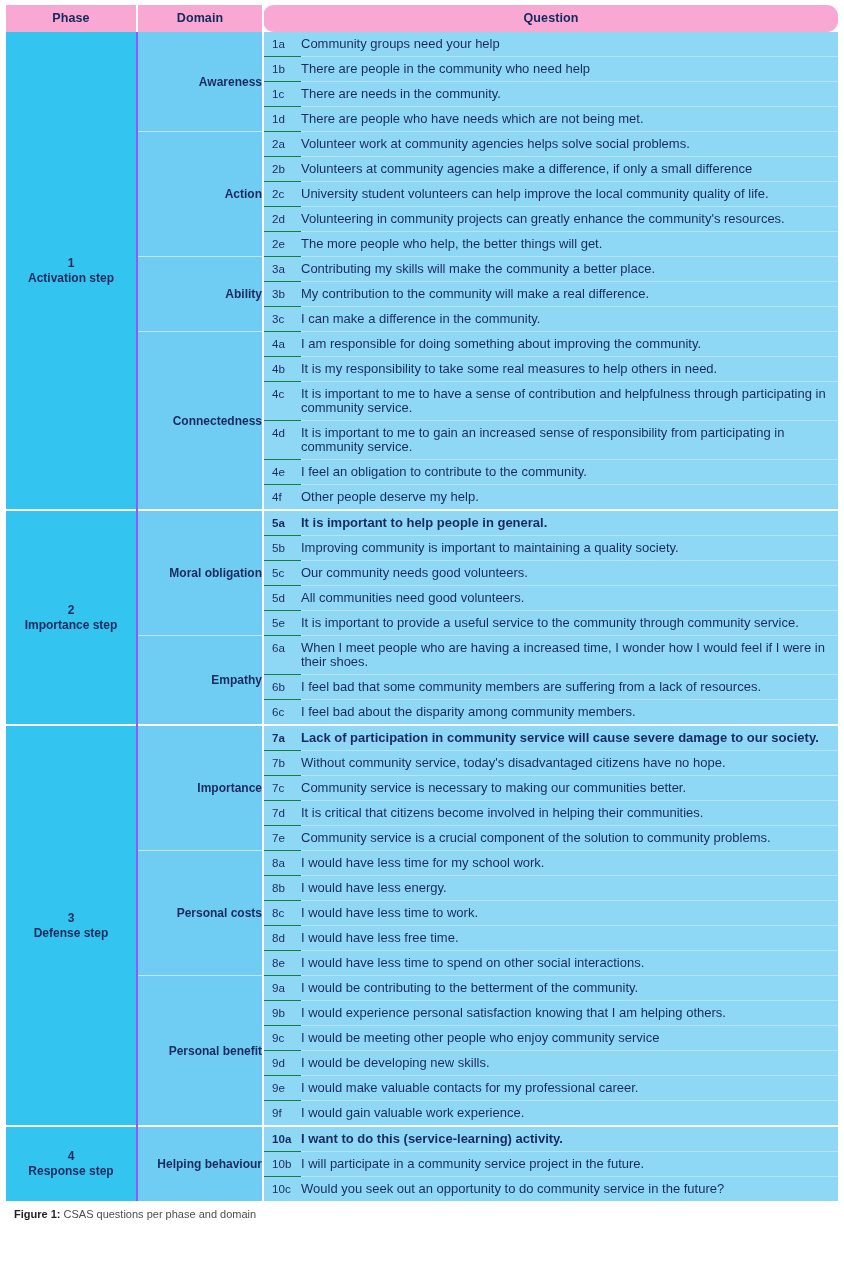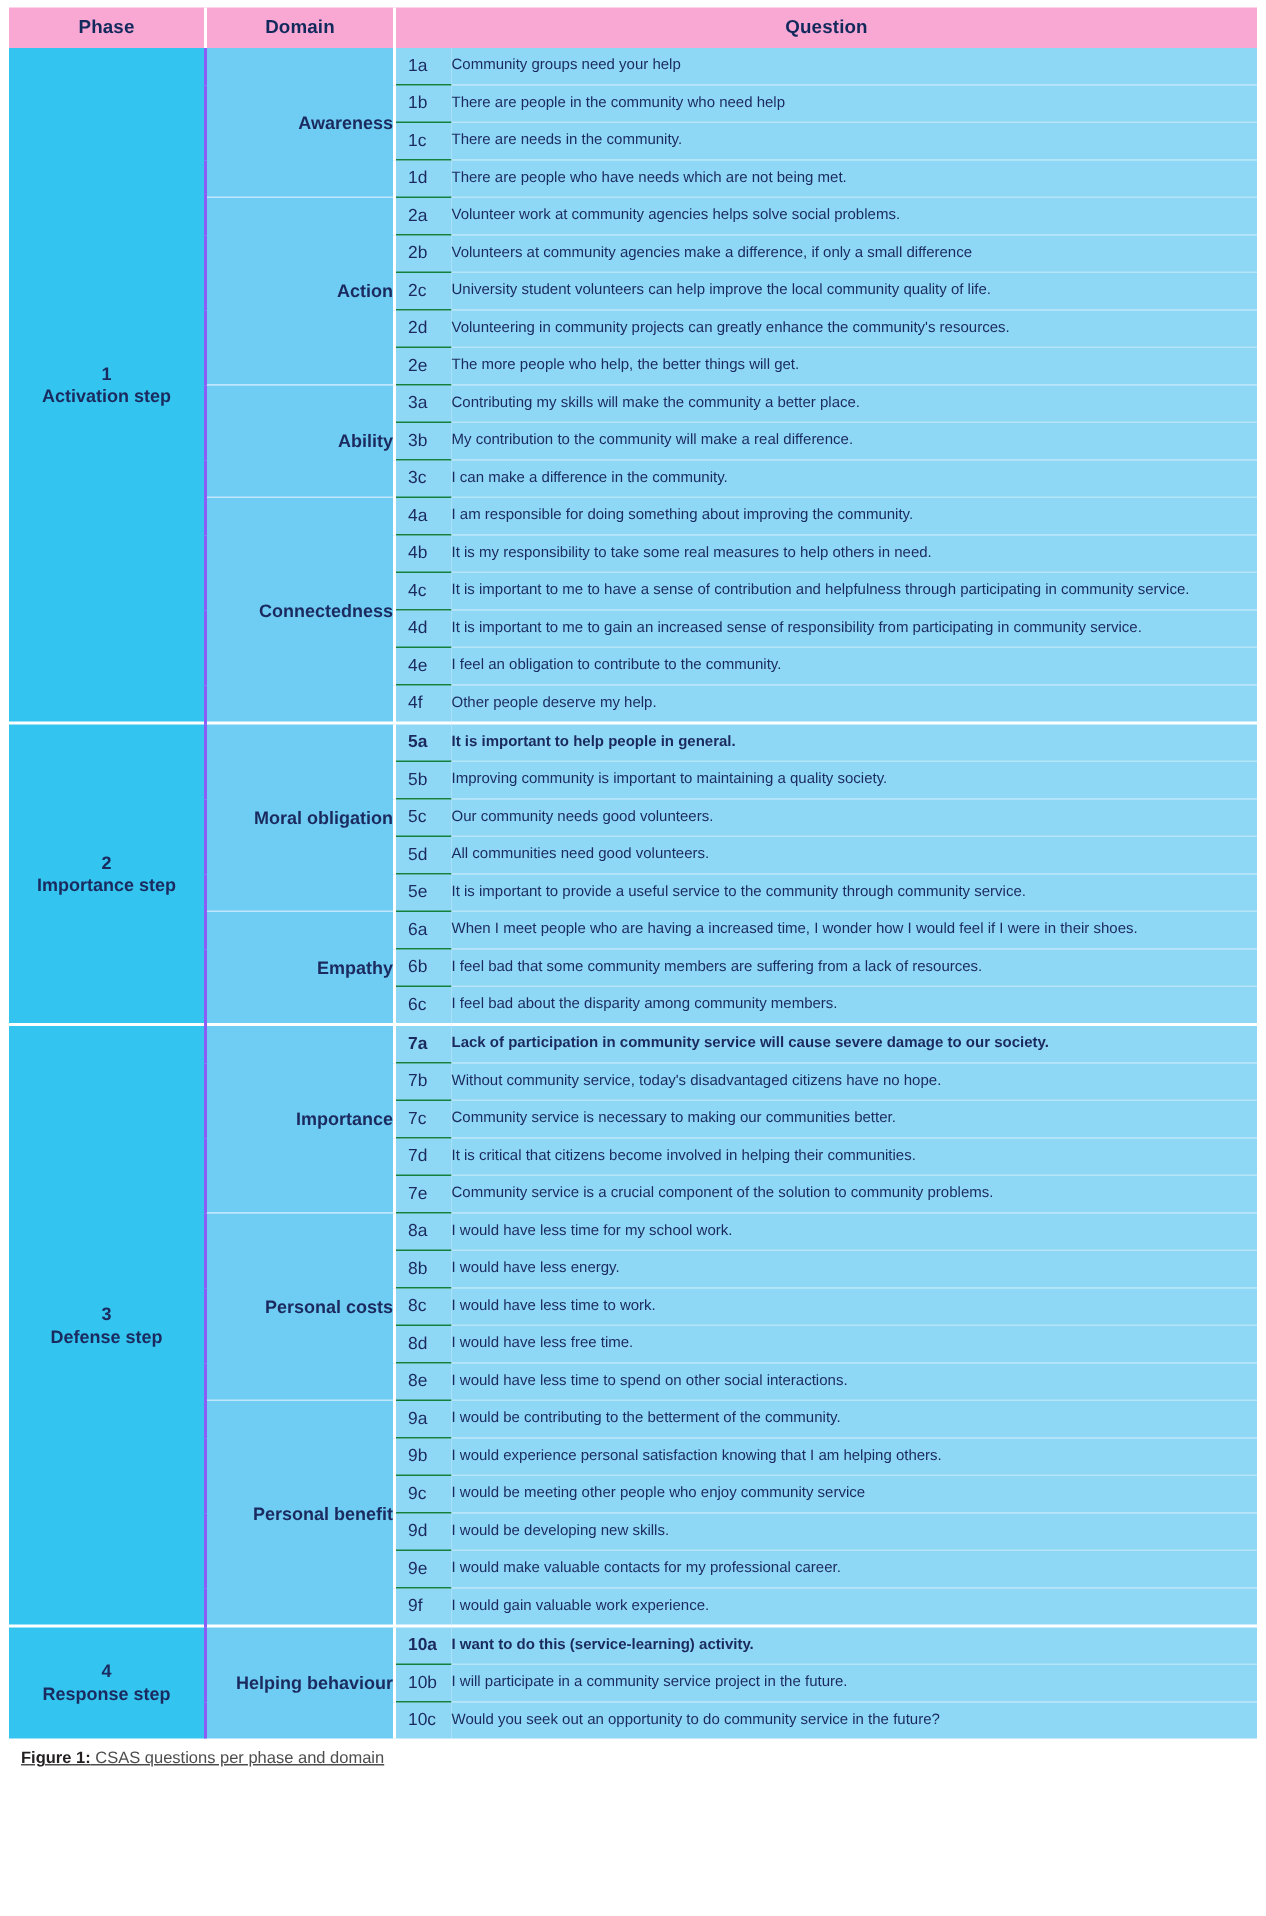--- a/index.html
+++ b/index.html
@@ -29,21 +29,21 @@
     color:#12295c;
     font-size:12.5px;
     font-weight:bold;
     height:27px;
     line-height:27px;
     padding:0;
     text-align:center;
     border:0;
     letter-spacing:.1px;
   }
-  thead th.q-head{border-left:2px solid #ffffff;}
+  thead th.q-head{border-left:2px solid #ffffff;border-radius:11px;}
   thead th.d-head{border-left:2px solid #ffffff;}
 
   td{
     padding:0;
     border:0;
     vertical-align:middle;
     font-size:11.7px;
     color:#1b2a5e;
   }
   td.phase{
@@ -72,34 +72,33 @@
     text-align:left;
     padding:5px 0 5px 8px;
     font-size:11.6px;
     border-left:2px solid #ffffff;
     border-top:1px solid #15803d;
     vertical-align:top;
   }
   td.qtext{
     background:#8fd8f5;
     padding:5px 10px 5px 0;
-    font-size:10px;
+    font-size:13px;
     line-height:14px;
     border-top:1px solid #b6e4f8;
     vertical-align:top;
   }
   tr.q-first td.code, tr.q-first td.qtext{border-top:0;margin-top:15px;}
   tr.grp-start td.code, tr.grp-start td.qtext{border-top:2px solid #ffffff;font-weight:bold;}
 
   .caption{
     font-size:11px;
     color:#4d4d4d;
     padding:6px 0 0 8px;
     line-height:14px;
-    text-decoration:underline;
   }
   .caption b{color:#231f20;}
 </style>
 </head>
 <body>
 
 <div class="figure-wrap">
   <table class="csas">
     <colgroup>
       <col class="c-phase">

